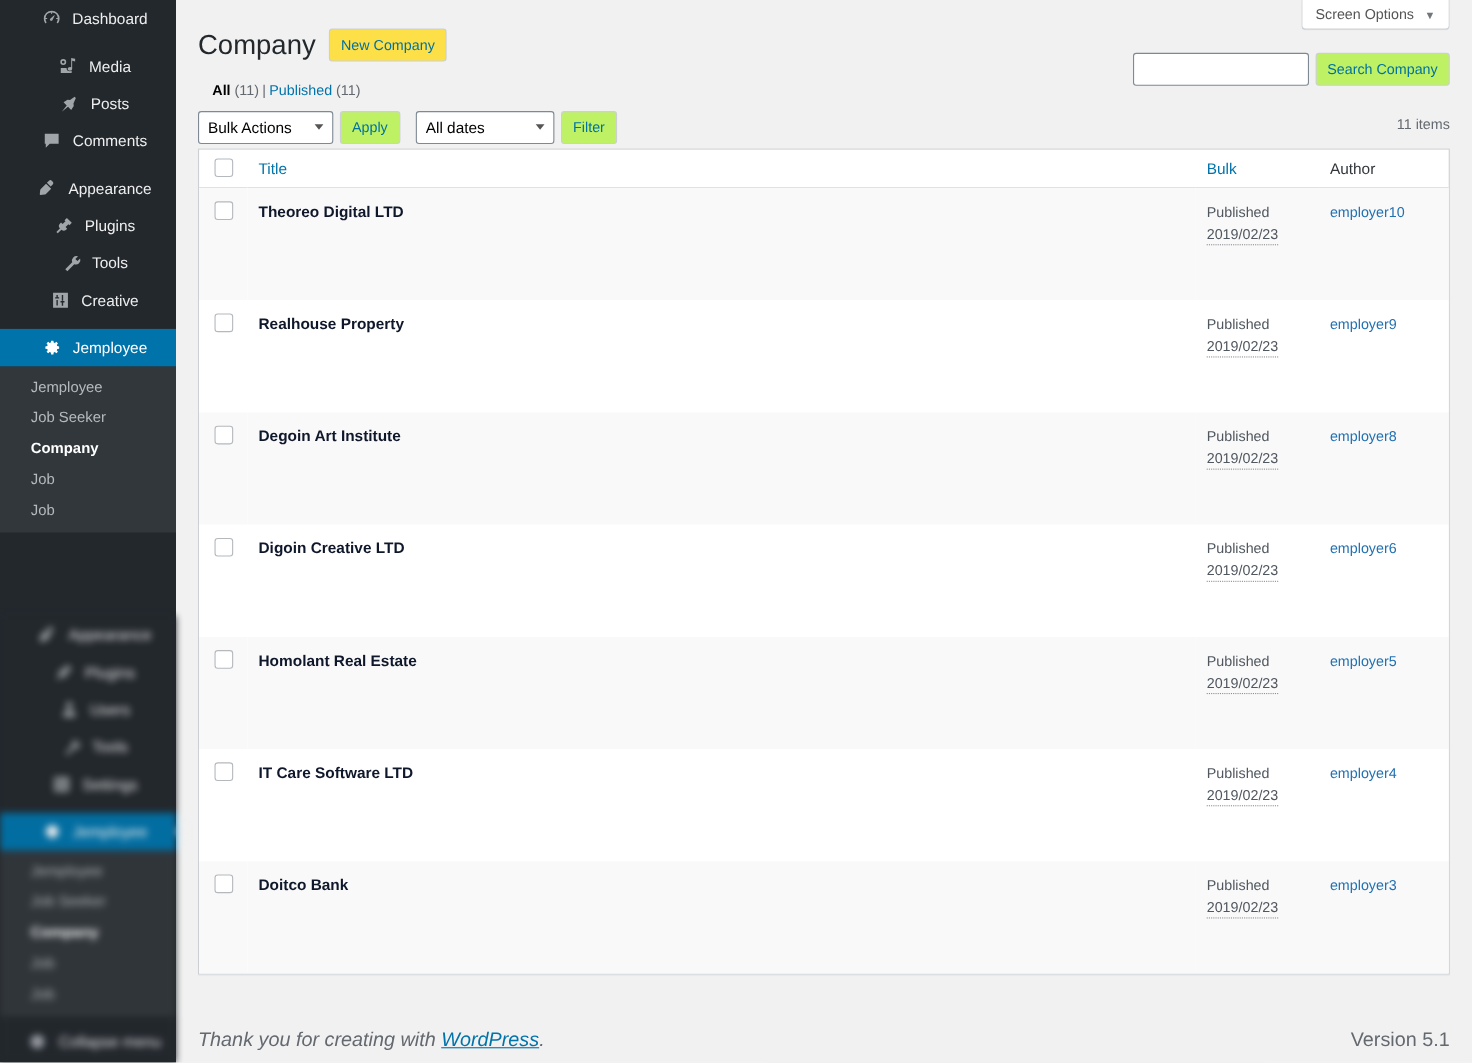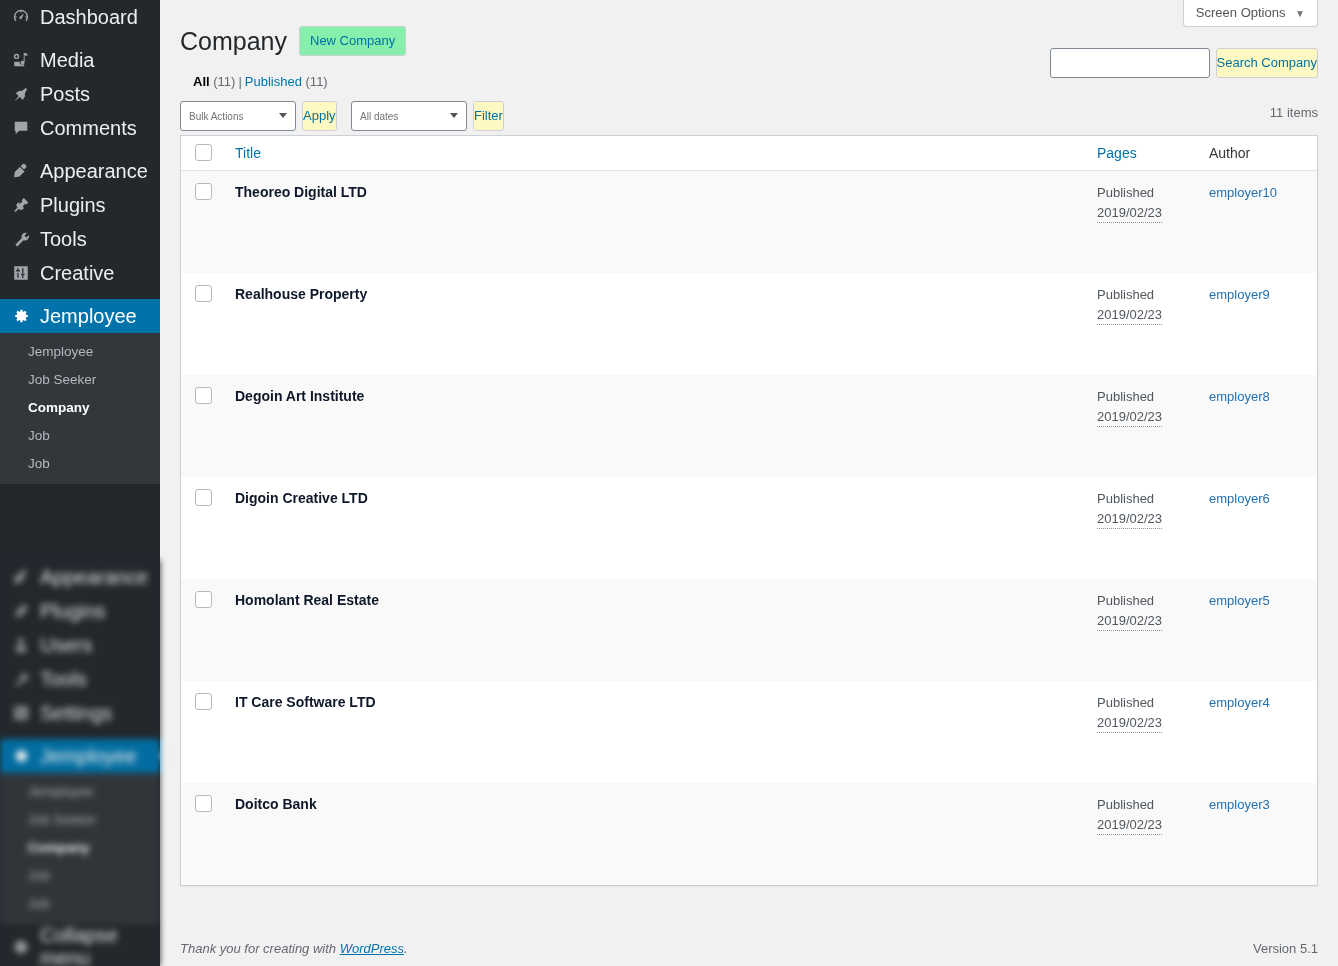--- a/index.html
+++ b/index.html
@@ -19,23 +19,24 @@
     width: 160px; height: 966px;
     background: #23282d;
     overflow: hidden;
     z-index: 10;
   }
   .menu-top {
     display: flex; align-items: center;
     height: 34px;
     padding-left: 11px;
     color: #eee;
-    font-size: 20px;
+    font-size: 14px;
     cursor: pointer;
     position: relative;
+    justify-content: center;
   }
   .menu-top .mi-ico {
     width: 20px; height: 20px;
     margin-right: 9px;
     display: flex; align-items: center; justify-content: center;
     color: #a0a5aa;
     flex: 0 0 20px;
   }
   .menu-top .mi-ico svg { display: block; }
   .menu-top.current {
@@ -105,21 +106,21 @@
     font-size: 25px;
     font-weight: 400;
     color: #23282d;
     margin: 0;
     line-height: 31px;
     padding: 9px 0 4px 0;
   }
   .page-title-action {
     margin-left: 12px;
     display: inline-block;
-    background: #86efac;
+    background: #fde047;
     border: 1px solid #ccd0d4;
     border-radius: 3px;
     color: #0071a1;
     font-size: 13px;
     line-height: 2.15384615;
     padding: 0 10px;
     cursor: pointer;
     text-decoration: none;
     position: relative; top: 2px;
   }
@@ -153,28 +154,28 @@
     color: #32373c;
     font-family: "Liberation Sans", sans-serif;
     box-shadow: 0 0 0 transparent;
   }
   .search-box .button {
     margin-left: 6px;
   }
 
   .button {
     display: inline-block;
-    background: #fef9c3;
+    background: #bef264;
     border: 1px solid #ccd0d4;
     border-radius: 3px;
     color: #0071a1;
     font-size: 13px;
     height: 30px;
     line-height: 28px;
-    padding: 0 0;
+    padding: 0 10px;
     cursor: pointer;
     white-space: nowrap;
     font-family: "Liberation Sans", sans-serif;
     vertical-align: top;
   }
 
   
   .tablenav {
     height: 30px;
     margin: 6px 0 4px 0;
@@ -182,22 +183,22 @@
     clear: both;
   }
   .alignleft.actions { display: inline-flex; align-items: center; gap: 6px; }
   .alignleft.actions.second { margin-left: 10px; }
 
   select.wp-select {
     height: 30px;
     border: 1px solid #7e8993;
     border-radius: 3px;
     background: #fff;
-    font-size: 10px;
-    color: #737373;
+    font-size: 14px;
+    color: #000000;
     padding: 0 24px 0 8px;
     font-family: "Liberation Sans", sans-serif;
     -webkit-appearance: none;
     appearance: none;
     cursor: pointer;
     min-width: 116px;
     position: relative;
   }
   .select-wrap { position: relative; display: inline-block; }
   .select-wrap .sc {
@@ -297,21 +298,21 @@
     margin: 0;
     display: block;
     cursor: pointer;
   }
 
   
   #wpfooter {
     position: absolute; left: 160px; bottom: 0;
     width: 1178px;
     padding: 10px 20px;
-    font-size: 13px;
+    font-size: 18px;
     color: #646970;
   }
   #wpfooter .left { float: left; font-style: italic; }
   #wpfooter .left a { color: #0073aa; text-decoration: underline; font-style: italic; }
   #wpfooter .right { float: right; }
 </style>
 </head>
 <body>
 
 <div id="app">
@@ -519,21 +520,21 @@
       <table class="wp-list-table widefat fixed striped posts">
         <thead>
           <tr>
             <th class="column-cb">
               <input type="checkbox" class="cb" style="">
             </th>
             <th class="column-title">
               <a>Title</a>
             </th>
             <th class="column-date">
-              <a>Pages</a>
+              <a>Bulk</a>
             </th>
             <th class="column-author">
               <span>Author</span>
             </th>
           </tr>
         </thead>
         <tbody id="table-body">
             <tr>
               <td class="column-cb">
                 <input type="checkbox" class="cb" style="">

